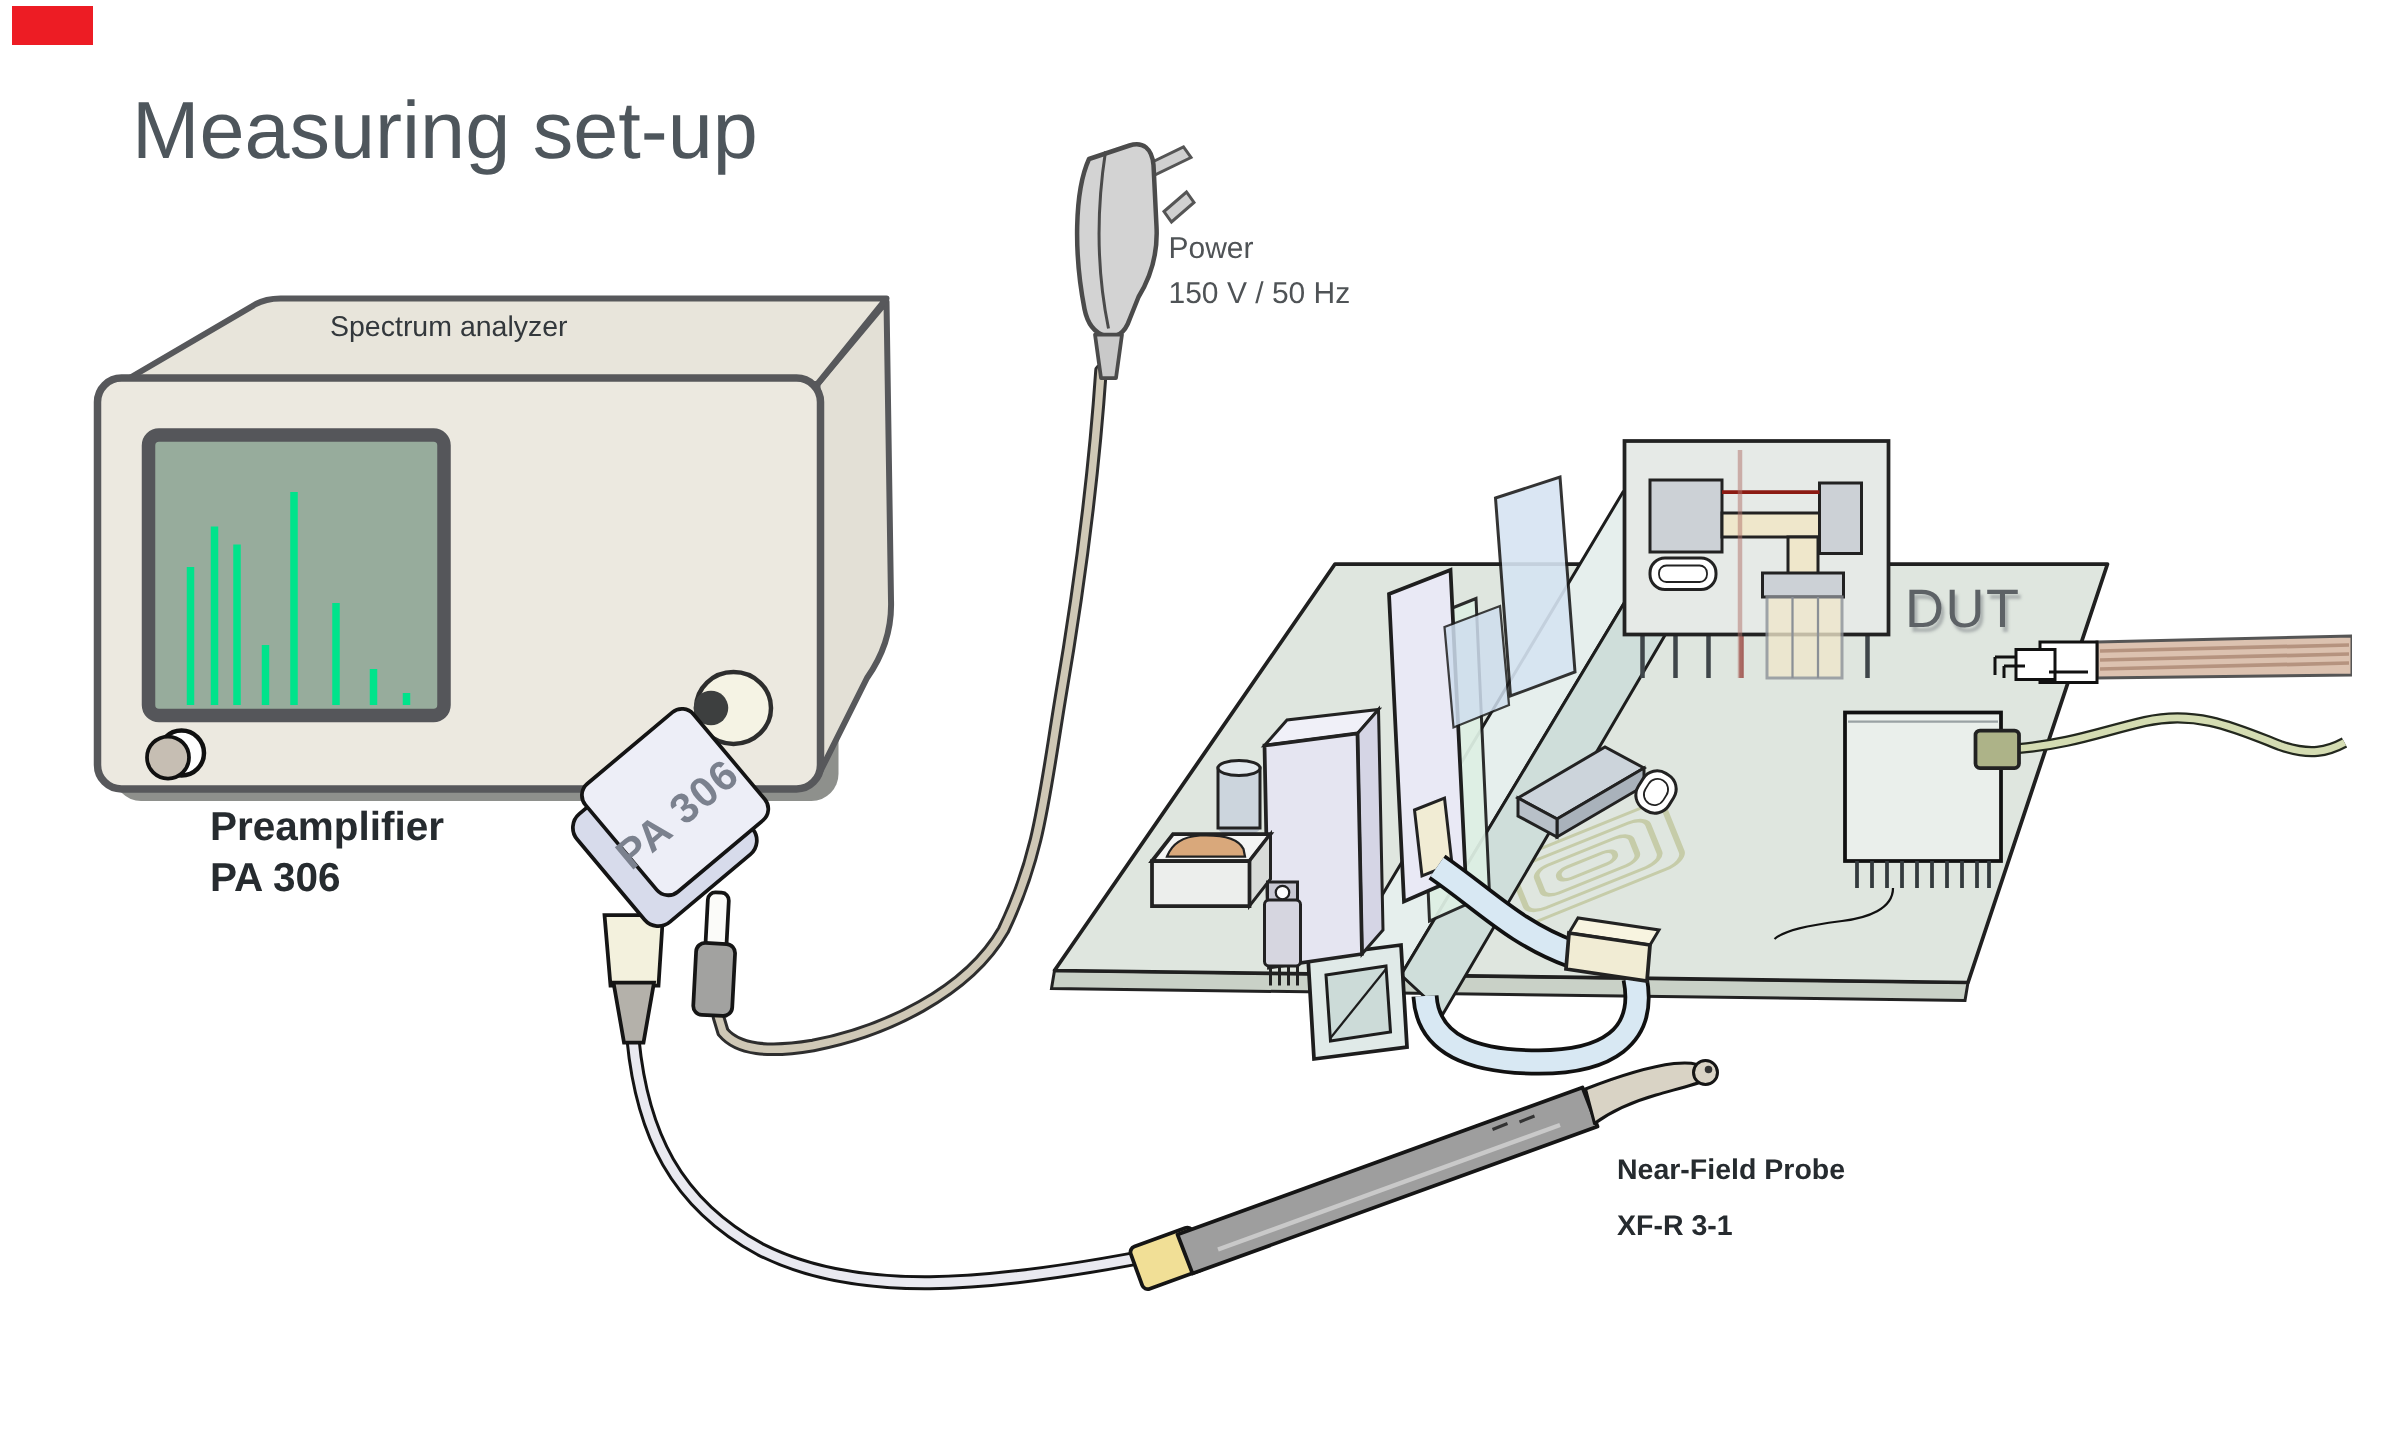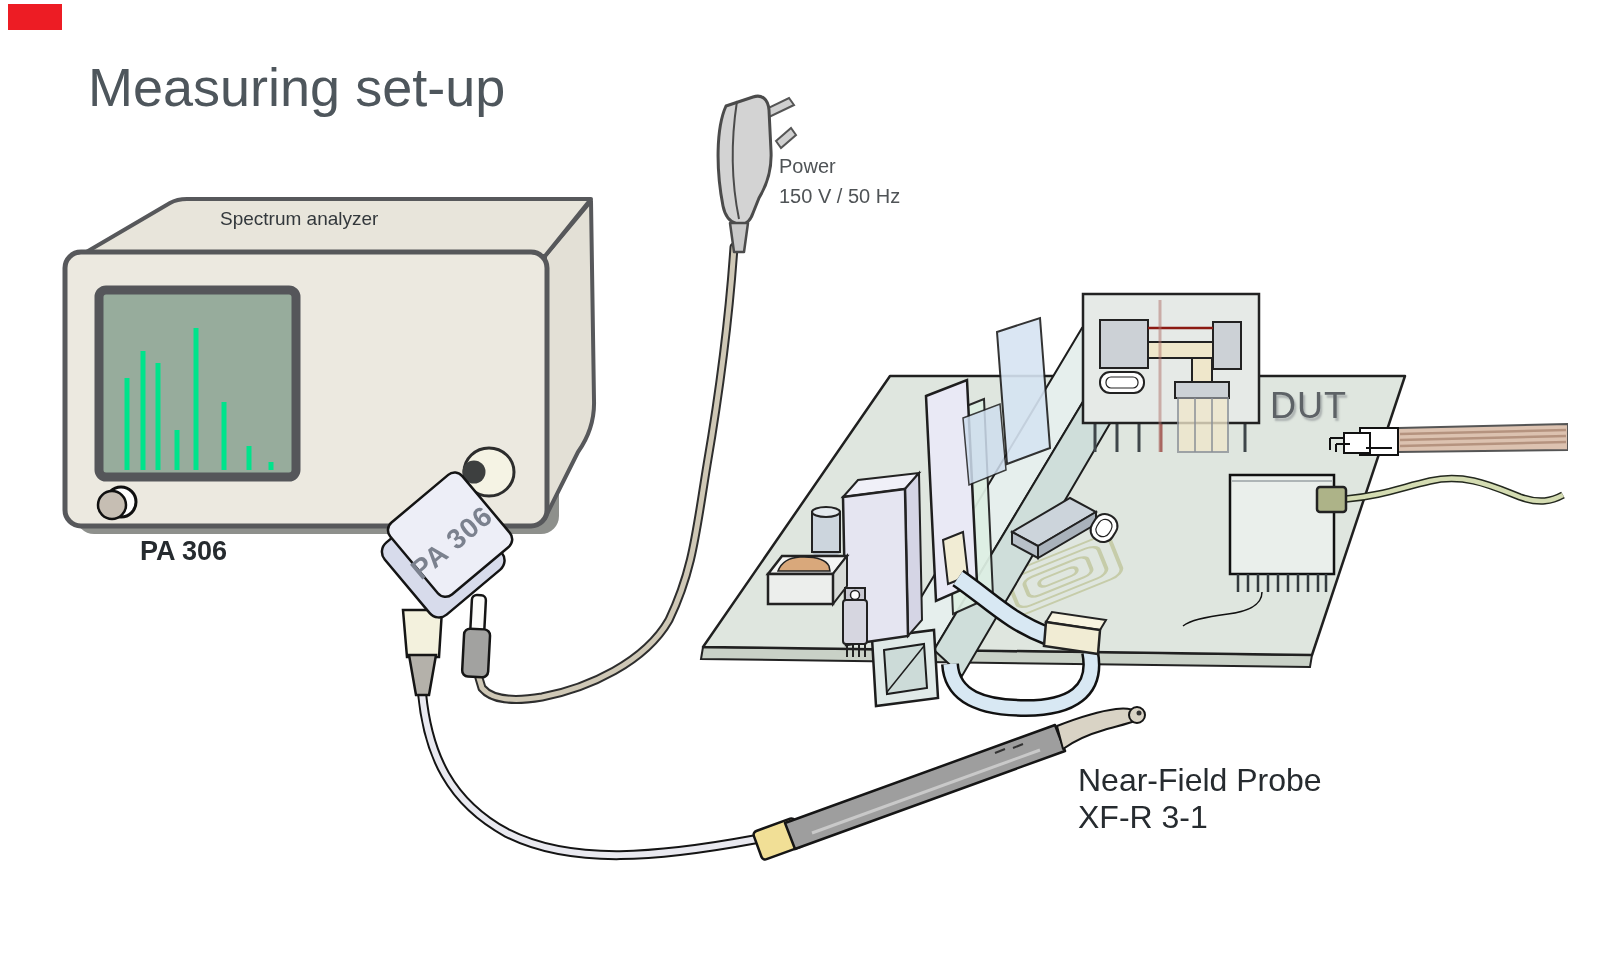--- a/index.html
+++ b/index.html
@@ -7,21 +7,21 @@
     position:relative;width:1568px;height:968px;background:#ffffff;overflow:hidden;
     font-family:"Liberation Sans", sans-serif;
   }
   .stage svg{position:absolute;left:0;top:0;}
   .label{position:absolute;white-space:nowrap;}
   .brand-mark{position:absolute;left:8px;top:4px;width:54px;height:26px;background:#ed1c24;}
   .page-title{left:88px;top:56px;font-size:54px;color:#4e565c;letter-spacing:0px;}
   .analyzer-label{left:220px;top:160px;font-size:19px;color:#33383c;margin-top:48px;}
   .power-label{left:779px;top:151px;font-size:20px;color:#4f5356;line-height:30px;}
   .preamp-label{left:140px;top:534px;font-size:27px;font-weight:bold;color:#262b2f;line-height:34px;}
-  .probe-label{left:1078px;top:762px;font-size:32px;font-weight:normal;color:#262b2f;line-height:37px;}
+  .probe-label{left:1078px;top:762px;font-size:19px;font-weight:bold;color:#262b2f;line-height:37px;}
   .dut-label{
     left:1270px;top:385px;font-size:36px;font-weight:500;color:#5d6266;letter-spacing:1px;
     text-shadow:2px 3px 2px rgba(130,135,138,0.55);
   }
   .pa306-marking{
     left:377px;top:527px;width:150px;text-align:center;
     font-size:28px;font-weight:bold;color:#7b818e;letter-spacing:1px;
     transform:rotate(-40deg);transform-origin:center;
   }
   .line{display:block;}
@@ -194,20 +194,21 @@
   <div class="label page-title">Measuring set-up</div>
 
   <div class="label analyzer-label">Spectrum analyzer</div>
 
   <div class="label power-label">
     <span class="line">Power</span>
     <span class="line">150 V / 50 Hz</span>
   </div>
 
   <div class="label preamp-label">
+    <span class="line">Preamplifier</span>
     <span class="line">PA 306</span>
   </div>
 
   <div class="label pa306-marking">PA 306</div>
 
   <div class="label dut-label">DUT</div>
 
   <div class="label probe-label">
     <span class="line">Near-Field Probe</span>
     <span class="line">XF-R 3-1</span>

